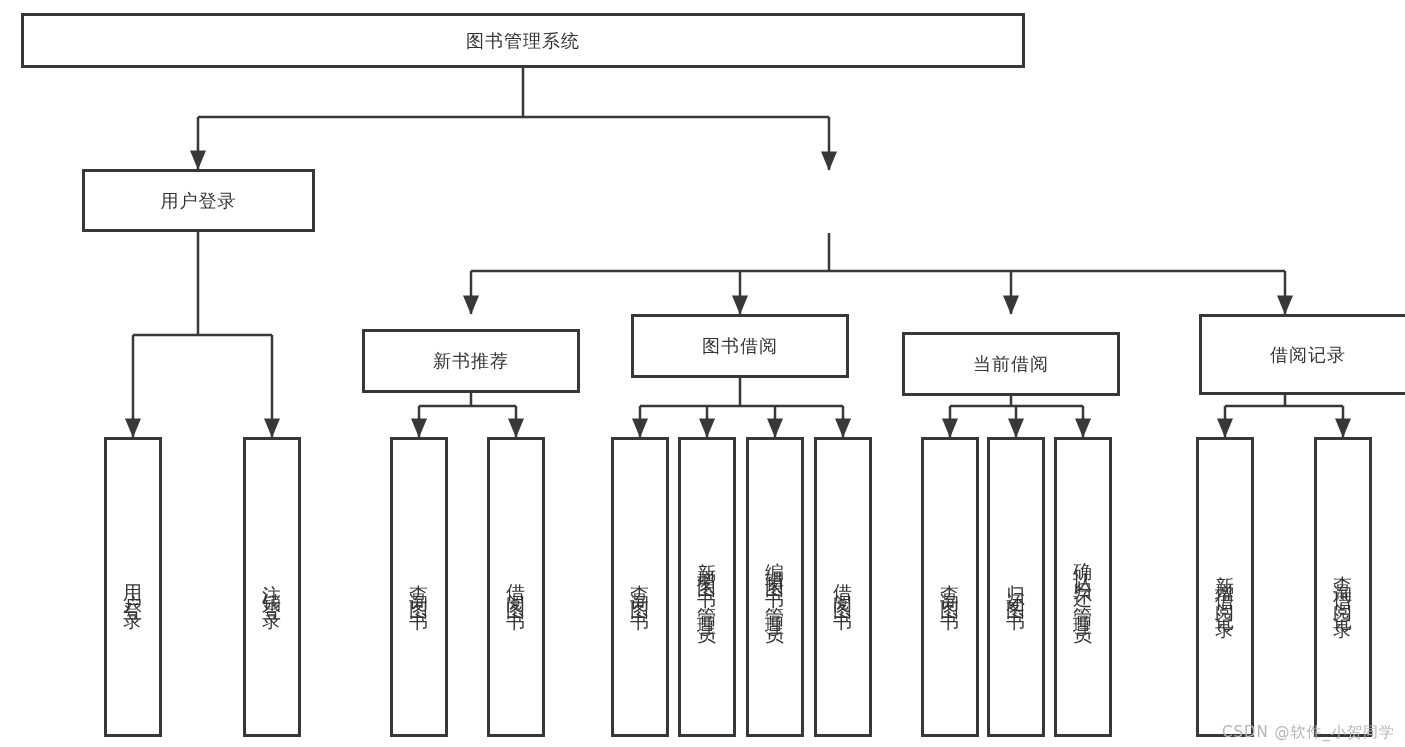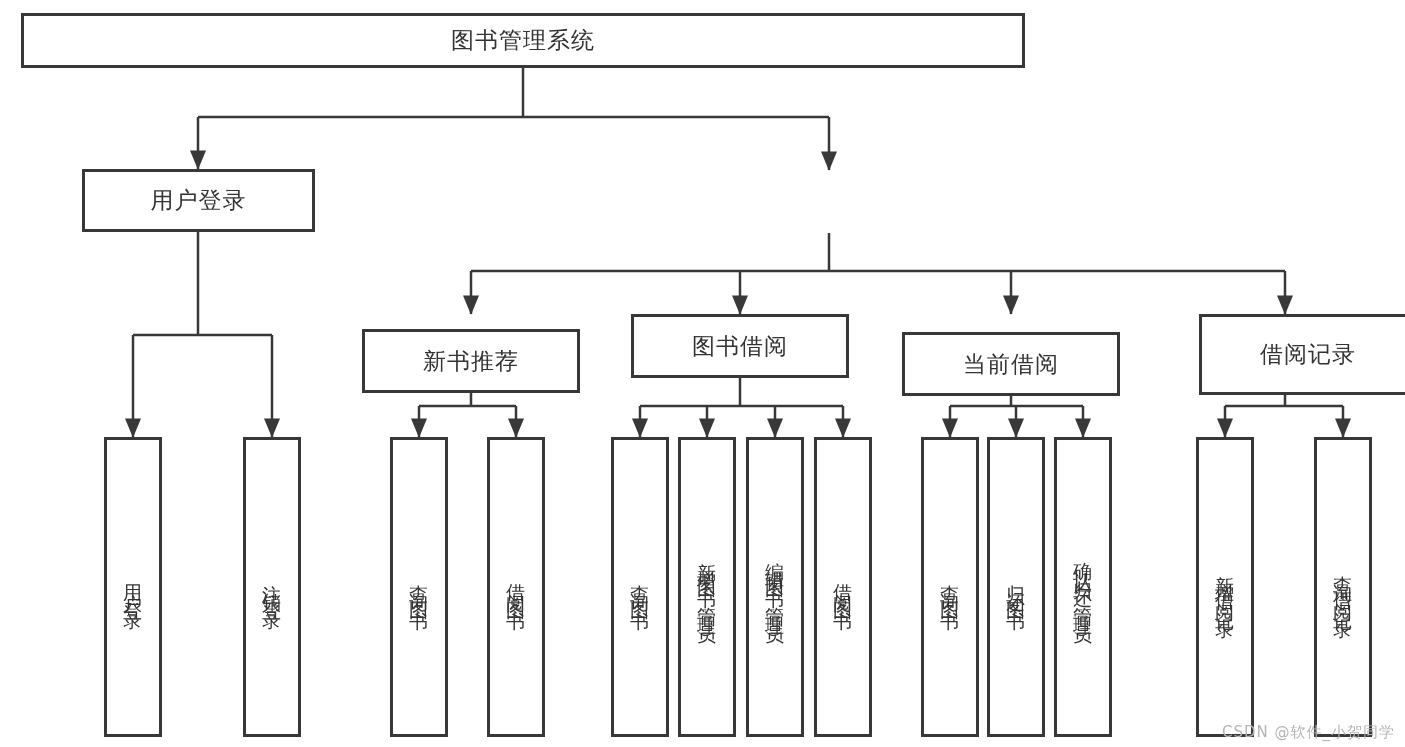--- a/index.html
+++ b/index.html
@@ -7,21 +7,21 @@
     position:relative;width:1405px;height:747px;background:#ffffff;overflow:hidden;
     font-family:"DejaVu Sans","Liberation Sans",sans-serif;
   }
   #wires{position:absolute;left:0;top:0;z-index:1;}
   .node{
     position:absolute;box-sizing:border-box;z-index:2;
     border:3px solid #383838;background:#ffffff;color:#333333;
     display:flex;align-items:center;justify-content:center;
     font-weight:500;
   }
-  .h-node{font-size:23px;letter-spacing:1px;white-space:nowrap;}
+  .h-node{font-size:18px;letter-spacing:1px;white-space:nowrap;}
   .v-node span{
     writing-mode:vertical-rl;text-orientation:mixed;
     font-size:19px;letter-spacing:9px;line-height:1;
     display:block;
   }
   
   .n-root{left:21px;top:13px;width:1004px;height:55px;}
   .n-userlogin{left:82px;top:169px;width:233px;height:63px;}
   .n-bookmgmt{left:712px;top:170px;width:233px;height:63px;}
   .n-l3-0{left:362px;top:314px;width:218px;height:64px;margin-top:15px;}

